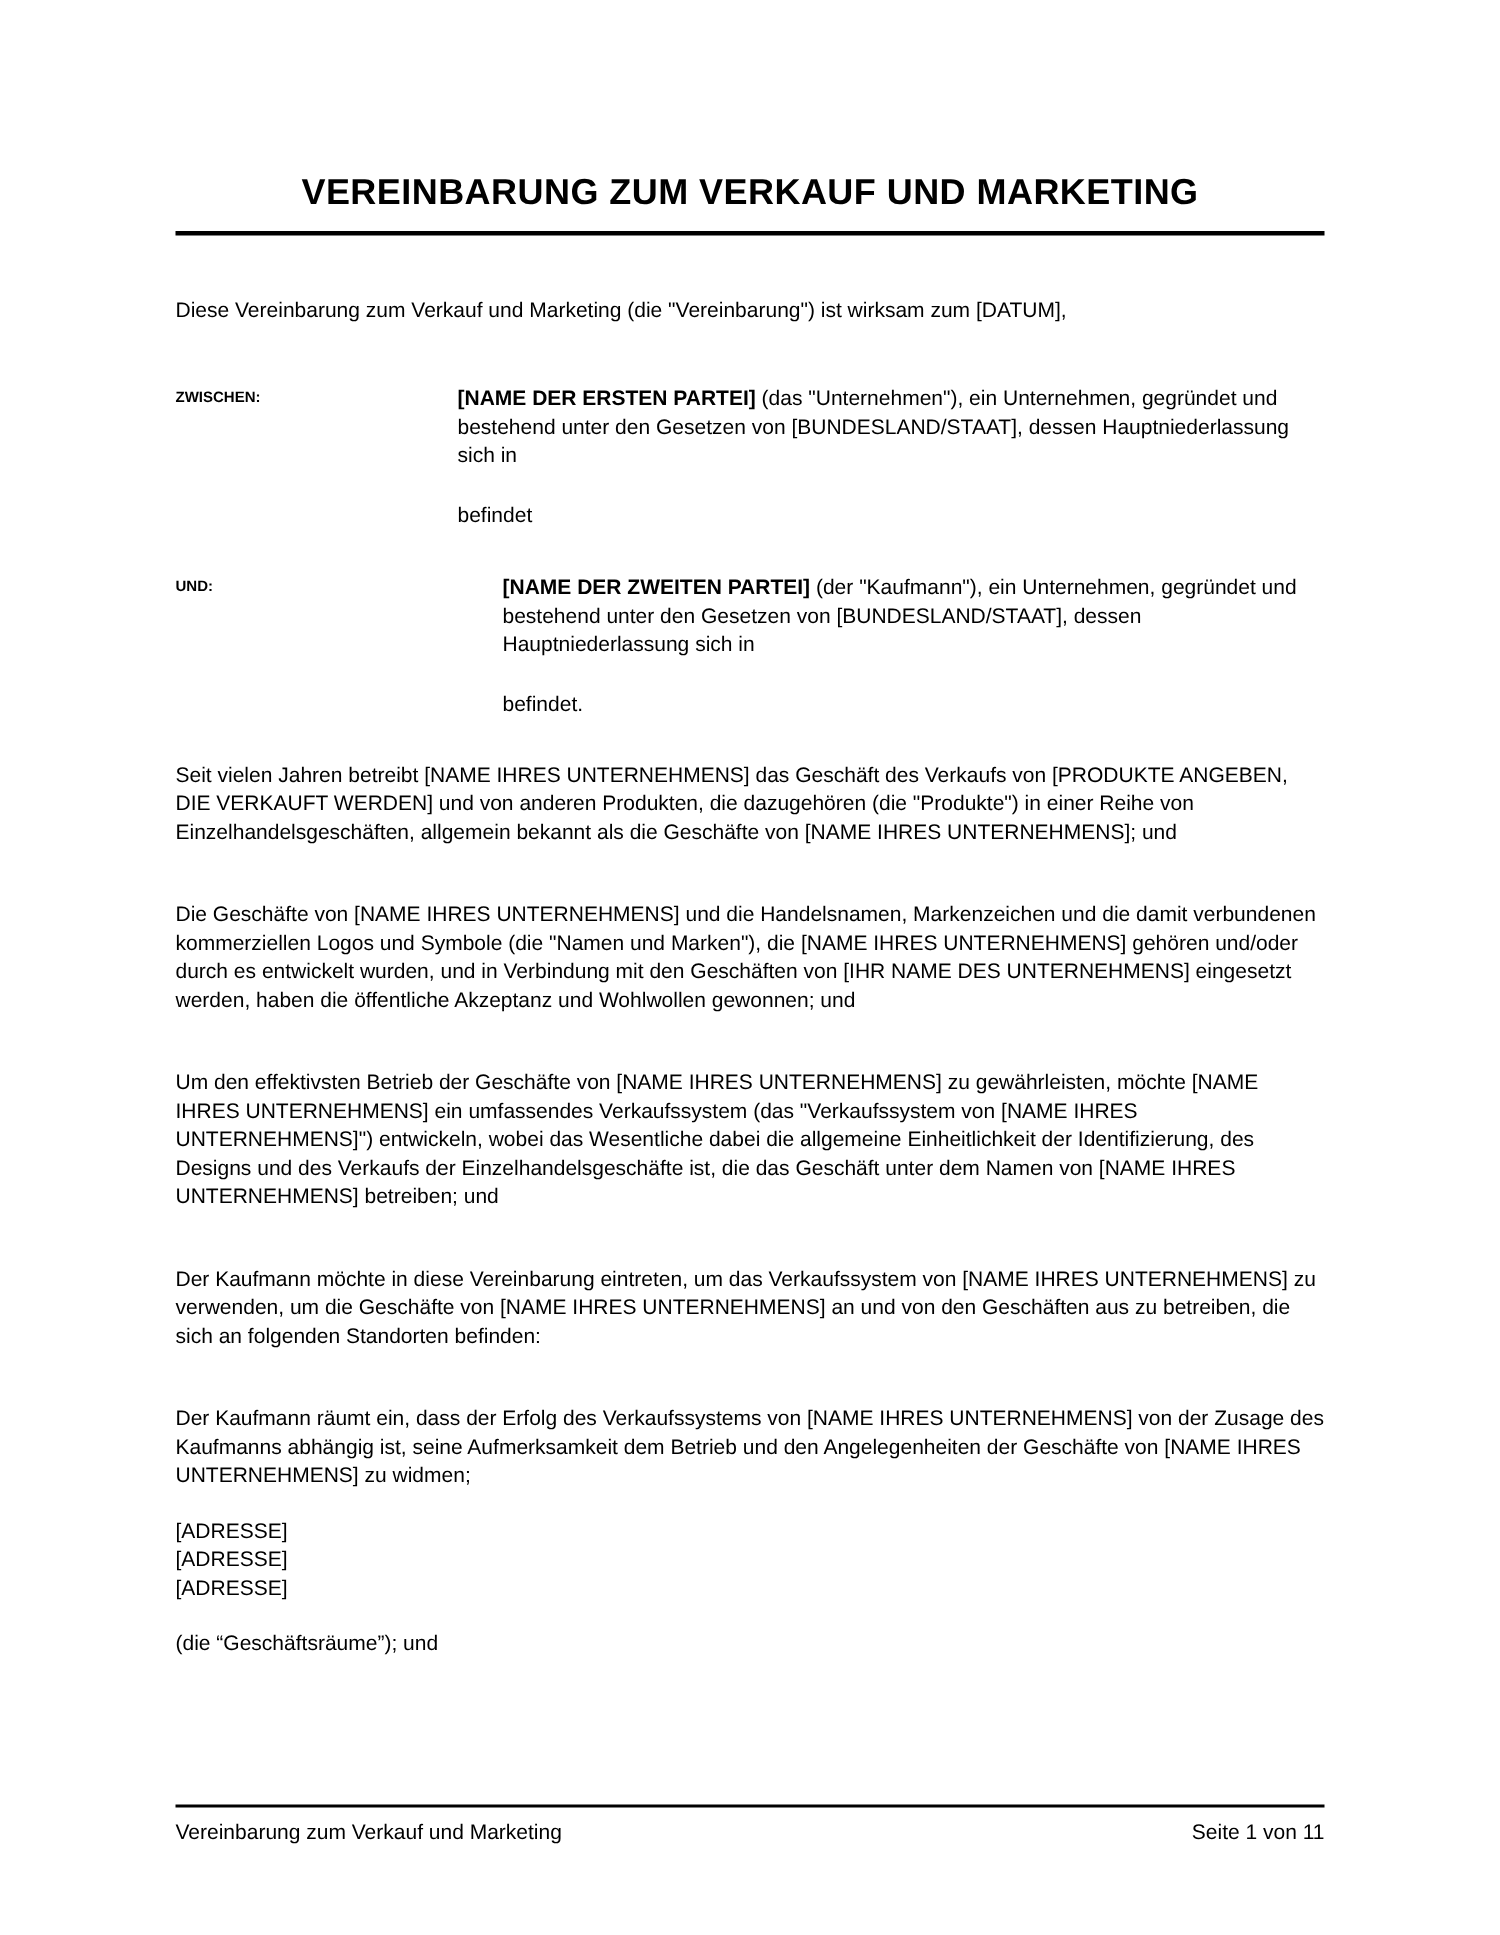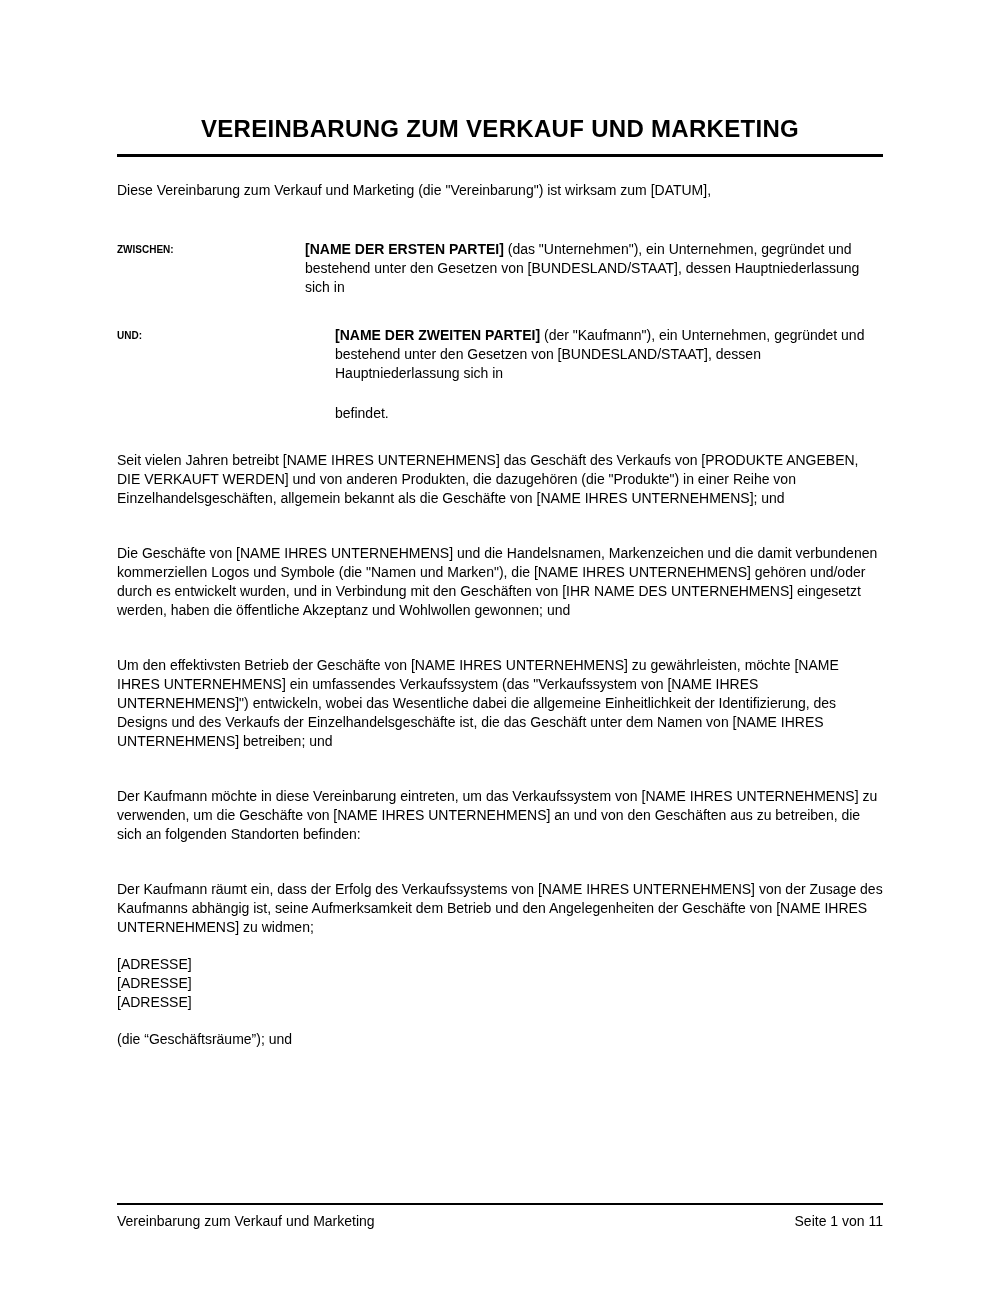--- a/index.html
+++ b/index.html
@@ -32,21 +32,21 @@
     height: 3px;
     background: #000000;
     margin-top: 10px;
   }
   p {
     margin: 0;
     font-size: 14px;
     line-height: 19px;
   }
   .intro {
-    margin-top: 24px;
+    margin-top: 40px;
   }
   .party {
     display: flex;
     align-items: flex-start;
   }
   .party-zwischen {
     margin-top: 40px;
   }
   .party-und {
     margin-top: 29px;
@@ -106,20 +106,21 @@
 
     <h1 class="title">VEREINBARUNG ZUM VERKAUF UND MARKETING</h1>
     <div class="rule-thick"></div>
 
     <p class="intro">Diese Vereinbarung zum Verkauf und Marketing (die "Vereinbarung") ist wirksam zum [DATUM],</p>
 
     <div class="party party-zwischen">
       <div class="party-label">ZWISCHEN:</div>
       <div class="party-content">
         <p><strong>[NAME DER ERSTEN PARTEI]</strong><span> (das "Unternehmen"), ein Unternehmen, gegründet und bestehend unter den Gesetzen von [BUNDESLAND/STAAT], dessen Hauptniederlassung sich in</span></p>
+        <p class="party-closing">befindet</p>
       </div>
     </div>
 
     <div class="party party-und">
       <div class="party-label">UND:</div>
       <div class="party-content">
         <p><strong>[NAME DER ZWEITEN PARTEI]</strong><span> (der "Kaufmann"), ein Unternehmen, gegründet und bestehend unter den Gesetzen von [BUNDESLAND/STAAT], dessen Hauptniederlassung sich in</span></p>
         <p class="party-closing">befindet.</p>
       </div>
     </div>

